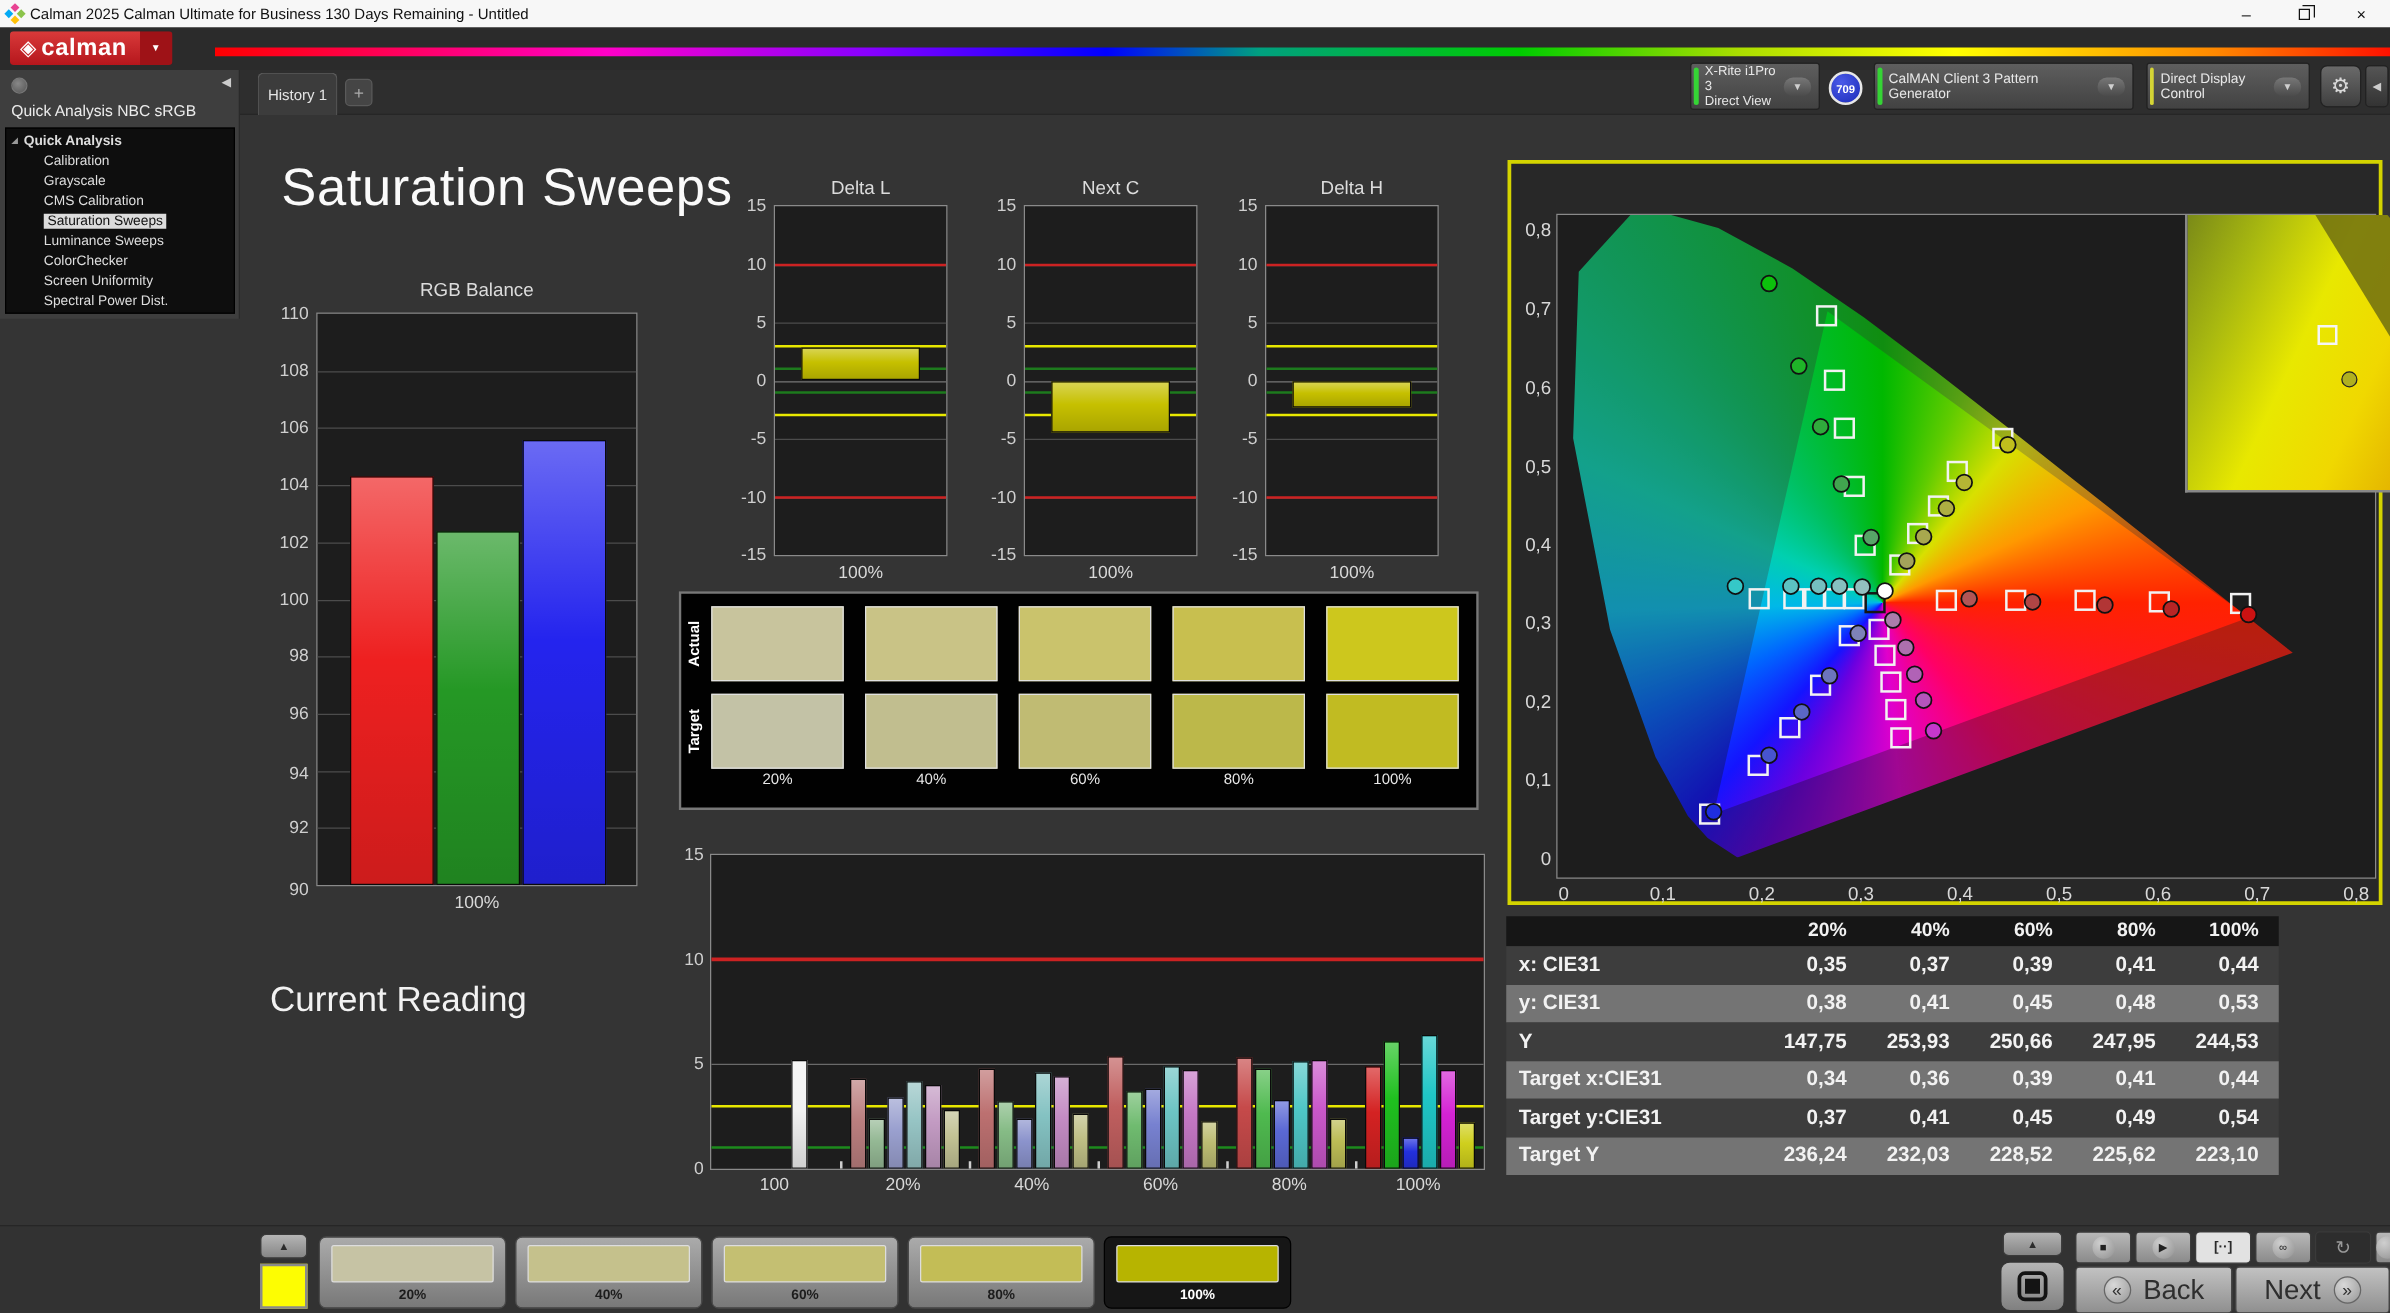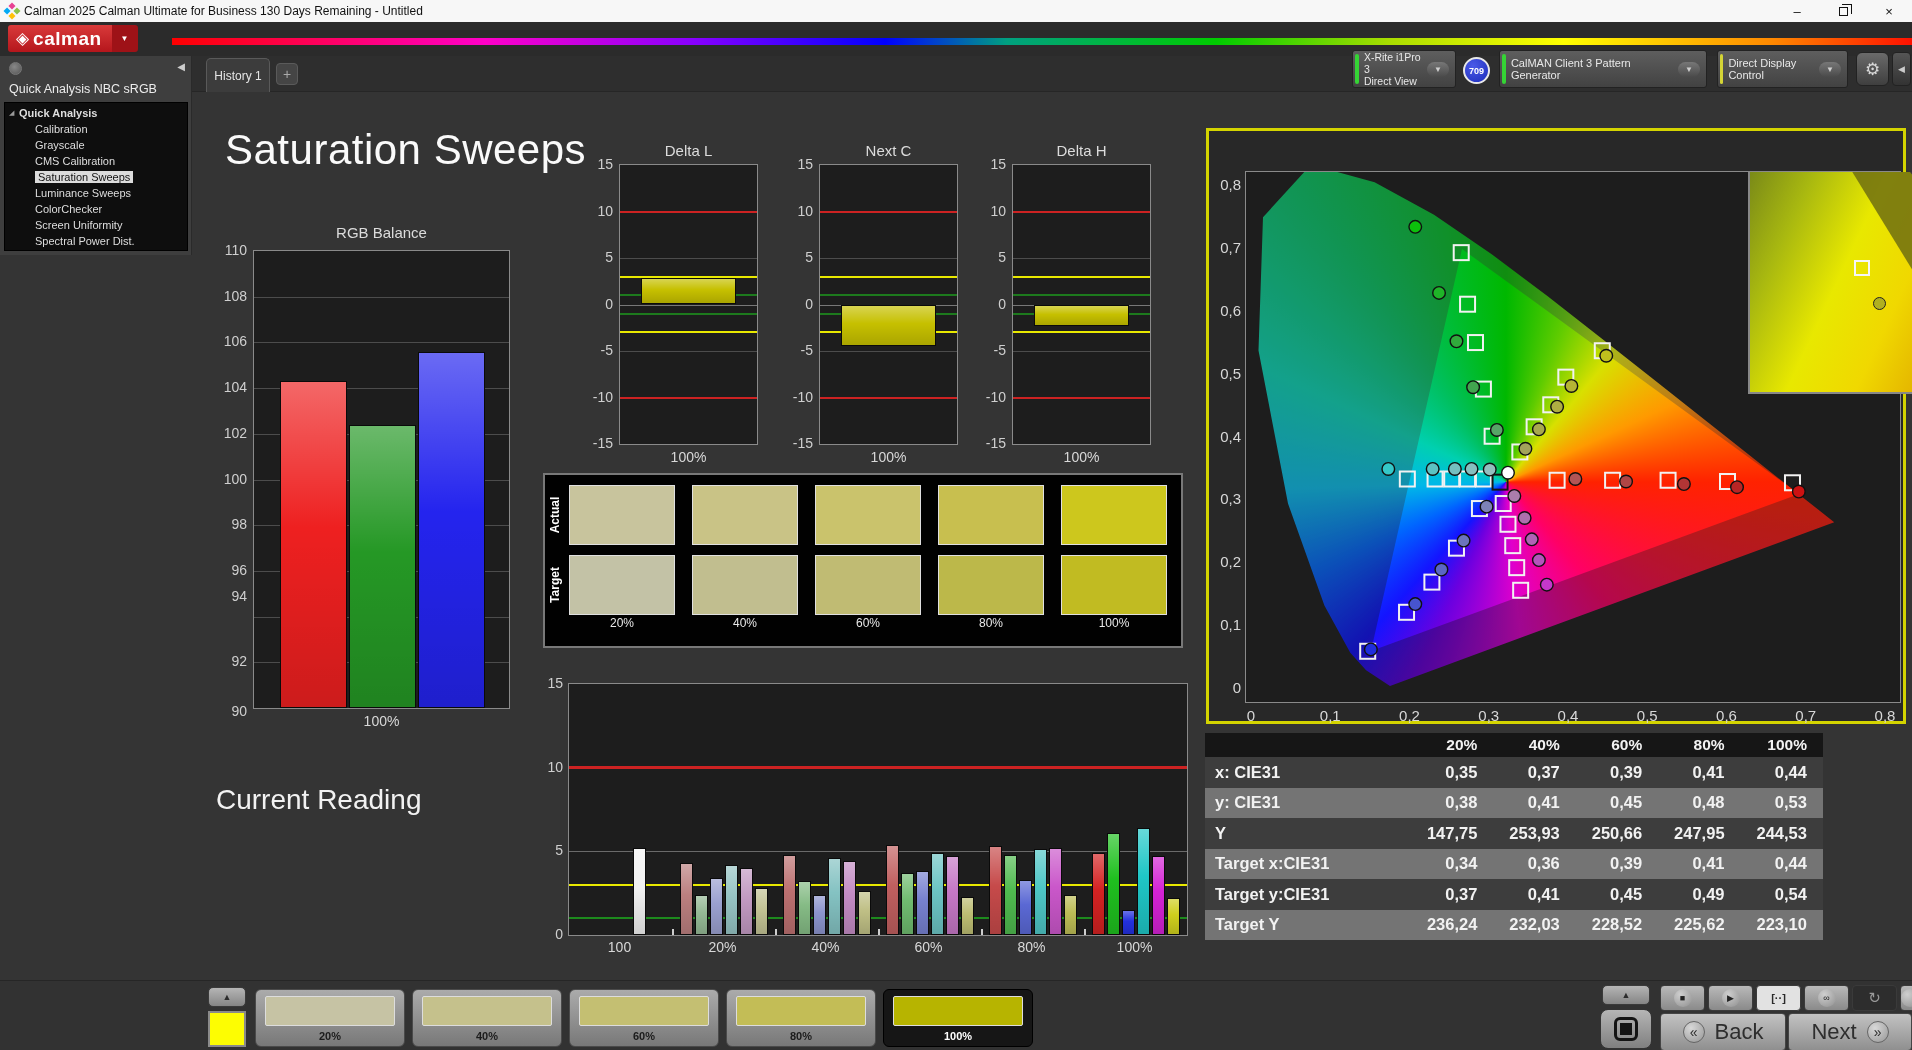--- a/index.html
+++ b/index.html
@@ -243,21 +243,21 @@
       <div class="gline" style="top: 137.1px;"></div>
       <div class="gline" style="top: 91.4px;"></div>
       <div class="gline" style="top: 45.7px;"></div>
       <div class="bar" style="left: 26px; width: 67px; top: 130.245px; height: 326.755px; background-color: rgb(238, 32, 32);"></div>
       <div class="bar" style="left: 95px; width: 67px; top: 173.66px; height: 283.34px; background-color: rgb(37, 152, 37);"></div>
       <div class="bar" style="left: 164px; width: 67px; top: 100.54px; height: 356.46px; background-color: rgb(36, 36, 238);"></div>
     </div>
   <div id="rgb-ylabs">
       <div class="ylab" style="position: absolute; left: 0px; top: 479px; width: 32px;">90</div>
       <div class="ylab" style="position: absolute; left: 0px; top: 429.3px; width: 32px;">92</div>
-      <div class="ylab" style="position: absolute; left: 0px; top: 364px; width: 32px;">94</div>
+      <div class="ylab" style="position: absolute; left: 0px; top: 386px; width: 32px;">94</div>
       <div class="ylab" style="position: absolute; left: 0px; top: 337.9px; width: 32px;">96</div>
       <div class="ylab" style="position: absolute; left: 0px; top: 292.2px; width: 32px;">98</div>
       <div class="ylab" style="position: absolute; left: 0px; top: 246.5px; width: 32px;">100</div>
       <div class="ylab" style="position: absolute; left: 0px; top: 200.8px; width: 32px;">102</div>
       <div class="ylab" style="position: absolute; left: 0px; top: 155.1px; width: 32px;">104</div>
       <div class="ylab" style="position: absolute; left: 0px; top: 109.4px; width: 32px;">106</div>
       <div class="ylab" style="position: absolute; left: 0px; top: 63.7px; width: 32px;">108</div>
       <div class="ylab" style="position: absolute; left: 0px; top: 18px; width: 32px;">110</div>
     </div>
   <div class="xlab" style="left:38px;top:489px;width:257px;">100%</div>

